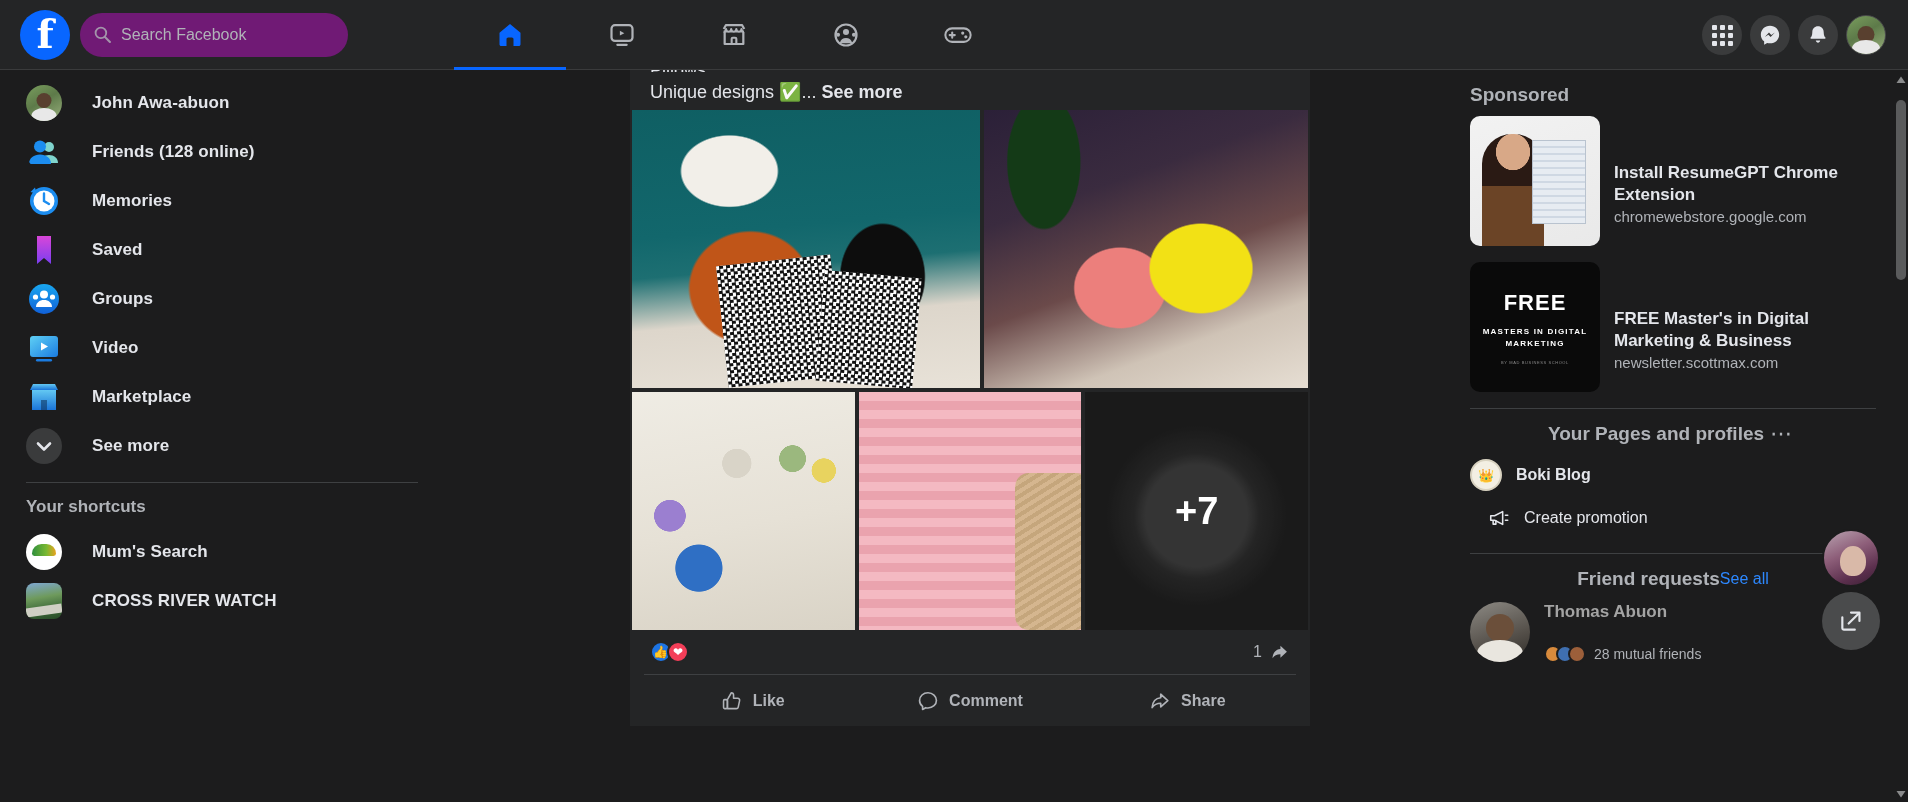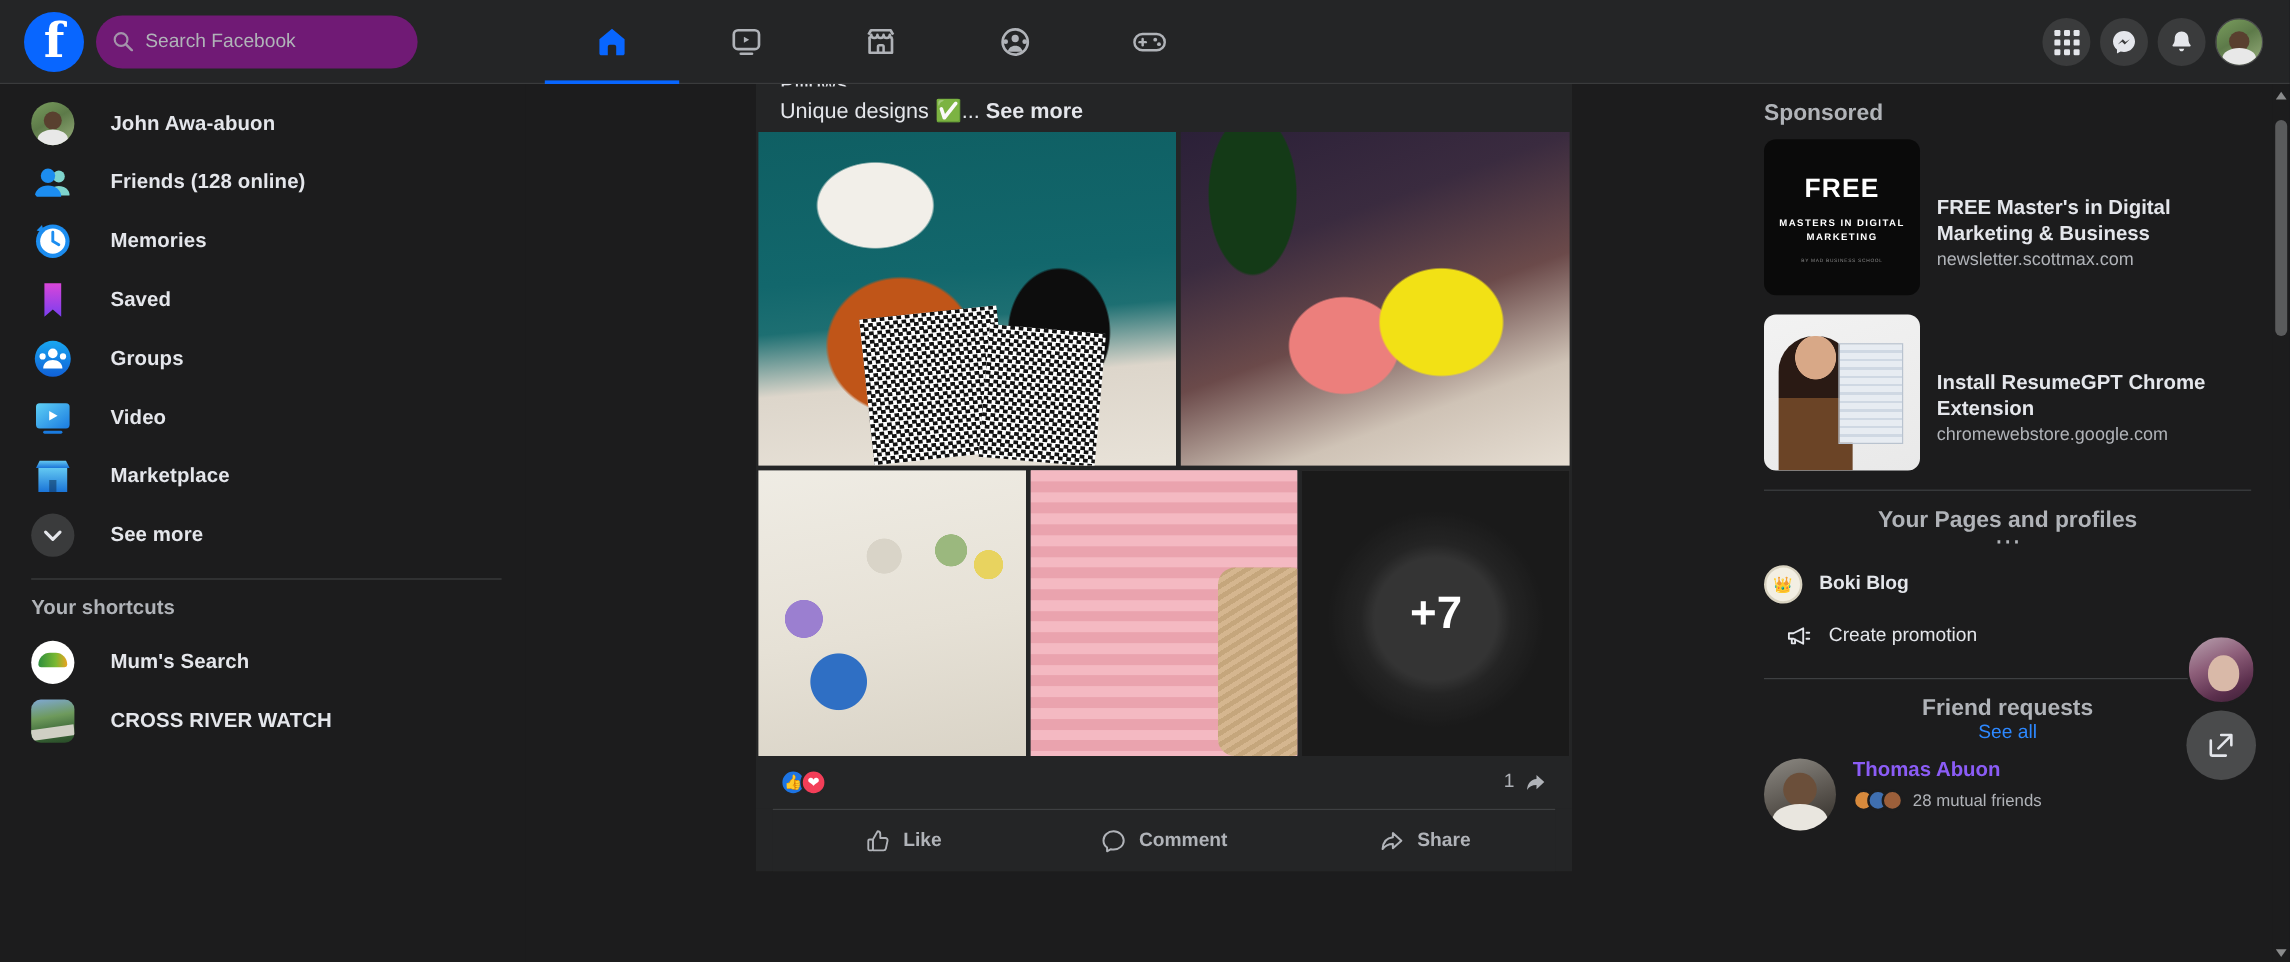--- a/index.html
+++ b/index.html
@@ -183,21 +183,21 @@
     flex: 1; display: flex; align-items: center; justify-content: center; gap: 10px;
     color: #b0b3b8; font-size: 16px; font-weight: bold; cursor: pointer; border-radius: 6px;
   }
 
   
   .rightbar {
     position: absolute; right: 22px; top: 70px; width: 430px; height: 732px;
     padding: 14px 10px 0 14px; overflow: hidden;
   }
   .rb-title { font-size: 19px; font-weight: bold; color: #b0b3b8; margin-bottom: 10px; }
-  .rb-head { display:flex; align-items:center; justify-content: center; margin-bottom: 8px; flex-direction: column; }
+  .rb-head { display:flex; align-items:center; justify-content: center; margin-bottom: 8px; }
   .ad-row { display: flex; gap: 14px; margin-bottom: 16px; cursor: pointer; }
   .ad-thumb { width: 130px; height: 130px; border-radius: 10px; flex: 0 0 auto; position: relative; overflow: hidden; }
   .ad1 { background: linear-gradient(160deg,#f2f2f2 0%,#e9e9e9 100%); }
   .ad1::before{ content:""; position:absolute; left:12px; bottom:0; width:62px; height:112px;
      background: radial-gradient(ellipse 28px 30px at 50% 16%, #d8a887 0 60%, transparent 62%),
                  linear-gradient(#2a1a14 0 46%, #6b4426 46% 100%); border-radius: 30px 30px 0 0; }
   .ad1::after{ content:""; position:absolute; right:14px; top:24px; width:52px; height:82px;
      background: repeating-linear-gradient(180deg,#e7ecf2 0 5px,#cfd8e3 5px 7px); border: 1px solid #b9c3cf; }
   .ad2 { background: #0a0a0a; display: flex; flex-direction: column; align-items: center; justify-content: center; gap: 10px; }
   .ad2 .big { font-size: 22px; font-weight: bold; color: #fff; letter-spacing: 1px; }
@@ -217,22 +217,22 @@
   .promo-row { display: flex; align-items: center; gap: 14px; height: 42px; padding-left: 18px; cursor: pointer; border-radius: 8px; }
   .promo-label { font-size: 16px; color: #e4e6eb; }
   .see-all { font-size: 16px; color: #2d88ff; cursor: pointer; }
   .fr-row { display: flex; gap: 14px; margin-top: 12px; }
   .fr-ava { width: 60px; height: 60px; border-radius: 50%; flex: 0 0 auto; position: relative; overflow: hidden;
      background: linear-gradient(160deg,#8d8a84 0%,#55504a 60%,#2f2c28 100%); }
   .fr-ava::before{ content:""; position:absolute; left:50%; top:20%; width:28px;height:28px;
      transform:translateX(-50%); border-radius:50%; background:#6b4f3a; }
   .fr-ava::after{ content:""; position:absolute; left:50%; bottom:-4px; width:46px;height:26px;
      transform:translateX(-50%); border-radius:50% 50% 0 0; background:#e9e6df; }
-  .fr-name { font-size: 17px; font-weight: bold; color: #8b5cf6; }
-  .fr-mutual { display: flex; align-items: center; gap: 8px; margin-top: 6px; }
+  .fr-name { font-size: 17px; font-weight: bold; color: #a3a3a3; }
+  .fr-mutual { display: flex; align-items: center; gap: 8px; margin-top: 23px; }
   .fr-mini { display: flex; }
   .fr-mini i { display:block; width: 18px; height: 18px; border-radius: 50%; border: 2px solid #1c1c1d; margin-left: -6px; }
   .fr-mini i:first-child { margin-left: 0; }
   .fr-mutual-txt { font-size: 14px; color: #b0b3b8; }
 
   
   .float-avatar {
     position: absolute; right: 28px; top: 529px; width: 58px; height: 58px;
     border-radius: 50%; cursor: pointer; z-index: 30; overflow: hidden;
     background: linear-gradient(155deg,#b9a3b0 0%,#8e5f7a 40%,#5b2f4d 75%,#3a2034 100%);
@@ -515,36 +515,36 @@
       </div>
     </div>
   </div>
 </div>
 
 <div class="rightbar">
 
   <div class="rb-title">Sponsored</div>
 
   <div class="ad-row">
+    <div class="ad-thumb ad1"></div>
+    <div class="ad-body">
+      <div class="ad-title">Install ResumeGPT Chrome Extension</div>
+      <div class="ad-url">chromewebstore.google.com</div>
+    </div>
+  </div>
+
+  <div class="ad-row">
     <div class="ad-thumb ad2">
       <span class="big">FREE</span>
       <span class="small">MASTERS IN DIGITAL MARKETING</span>
       <span class="tiny">BY MAD BUSINESS SCHOOL</span>
     </div>
     <div class="ad-body">
       <div class="ad-title">FREE Master's in Digital Marketing &amp; Business</div>
       <div class="ad-url">newsletter.scottmax.com</div>
-    </div>
-  </div>
-
-  <div class="ad-row">
-    <div class="ad-thumb ad1"></div>
-    <div class="ad-body">
-      <div class="ad-title">Install ResumeGPT Chrome Extension</div>
-      <div class="ad-url">chromewebstore.google.com</div>
     </div>
   </div>
 
   <div class="rb-div"></div>
 
   <div class="rb-head">
     <span class="rb-title" style="margin:0;">Your Pages and profiles</span>
     <span style="color:#b0b3b8;font-size:22px;line-height:12px;padding:0 6px;cursor:pointer;">⋯</span>
   </div>
 

